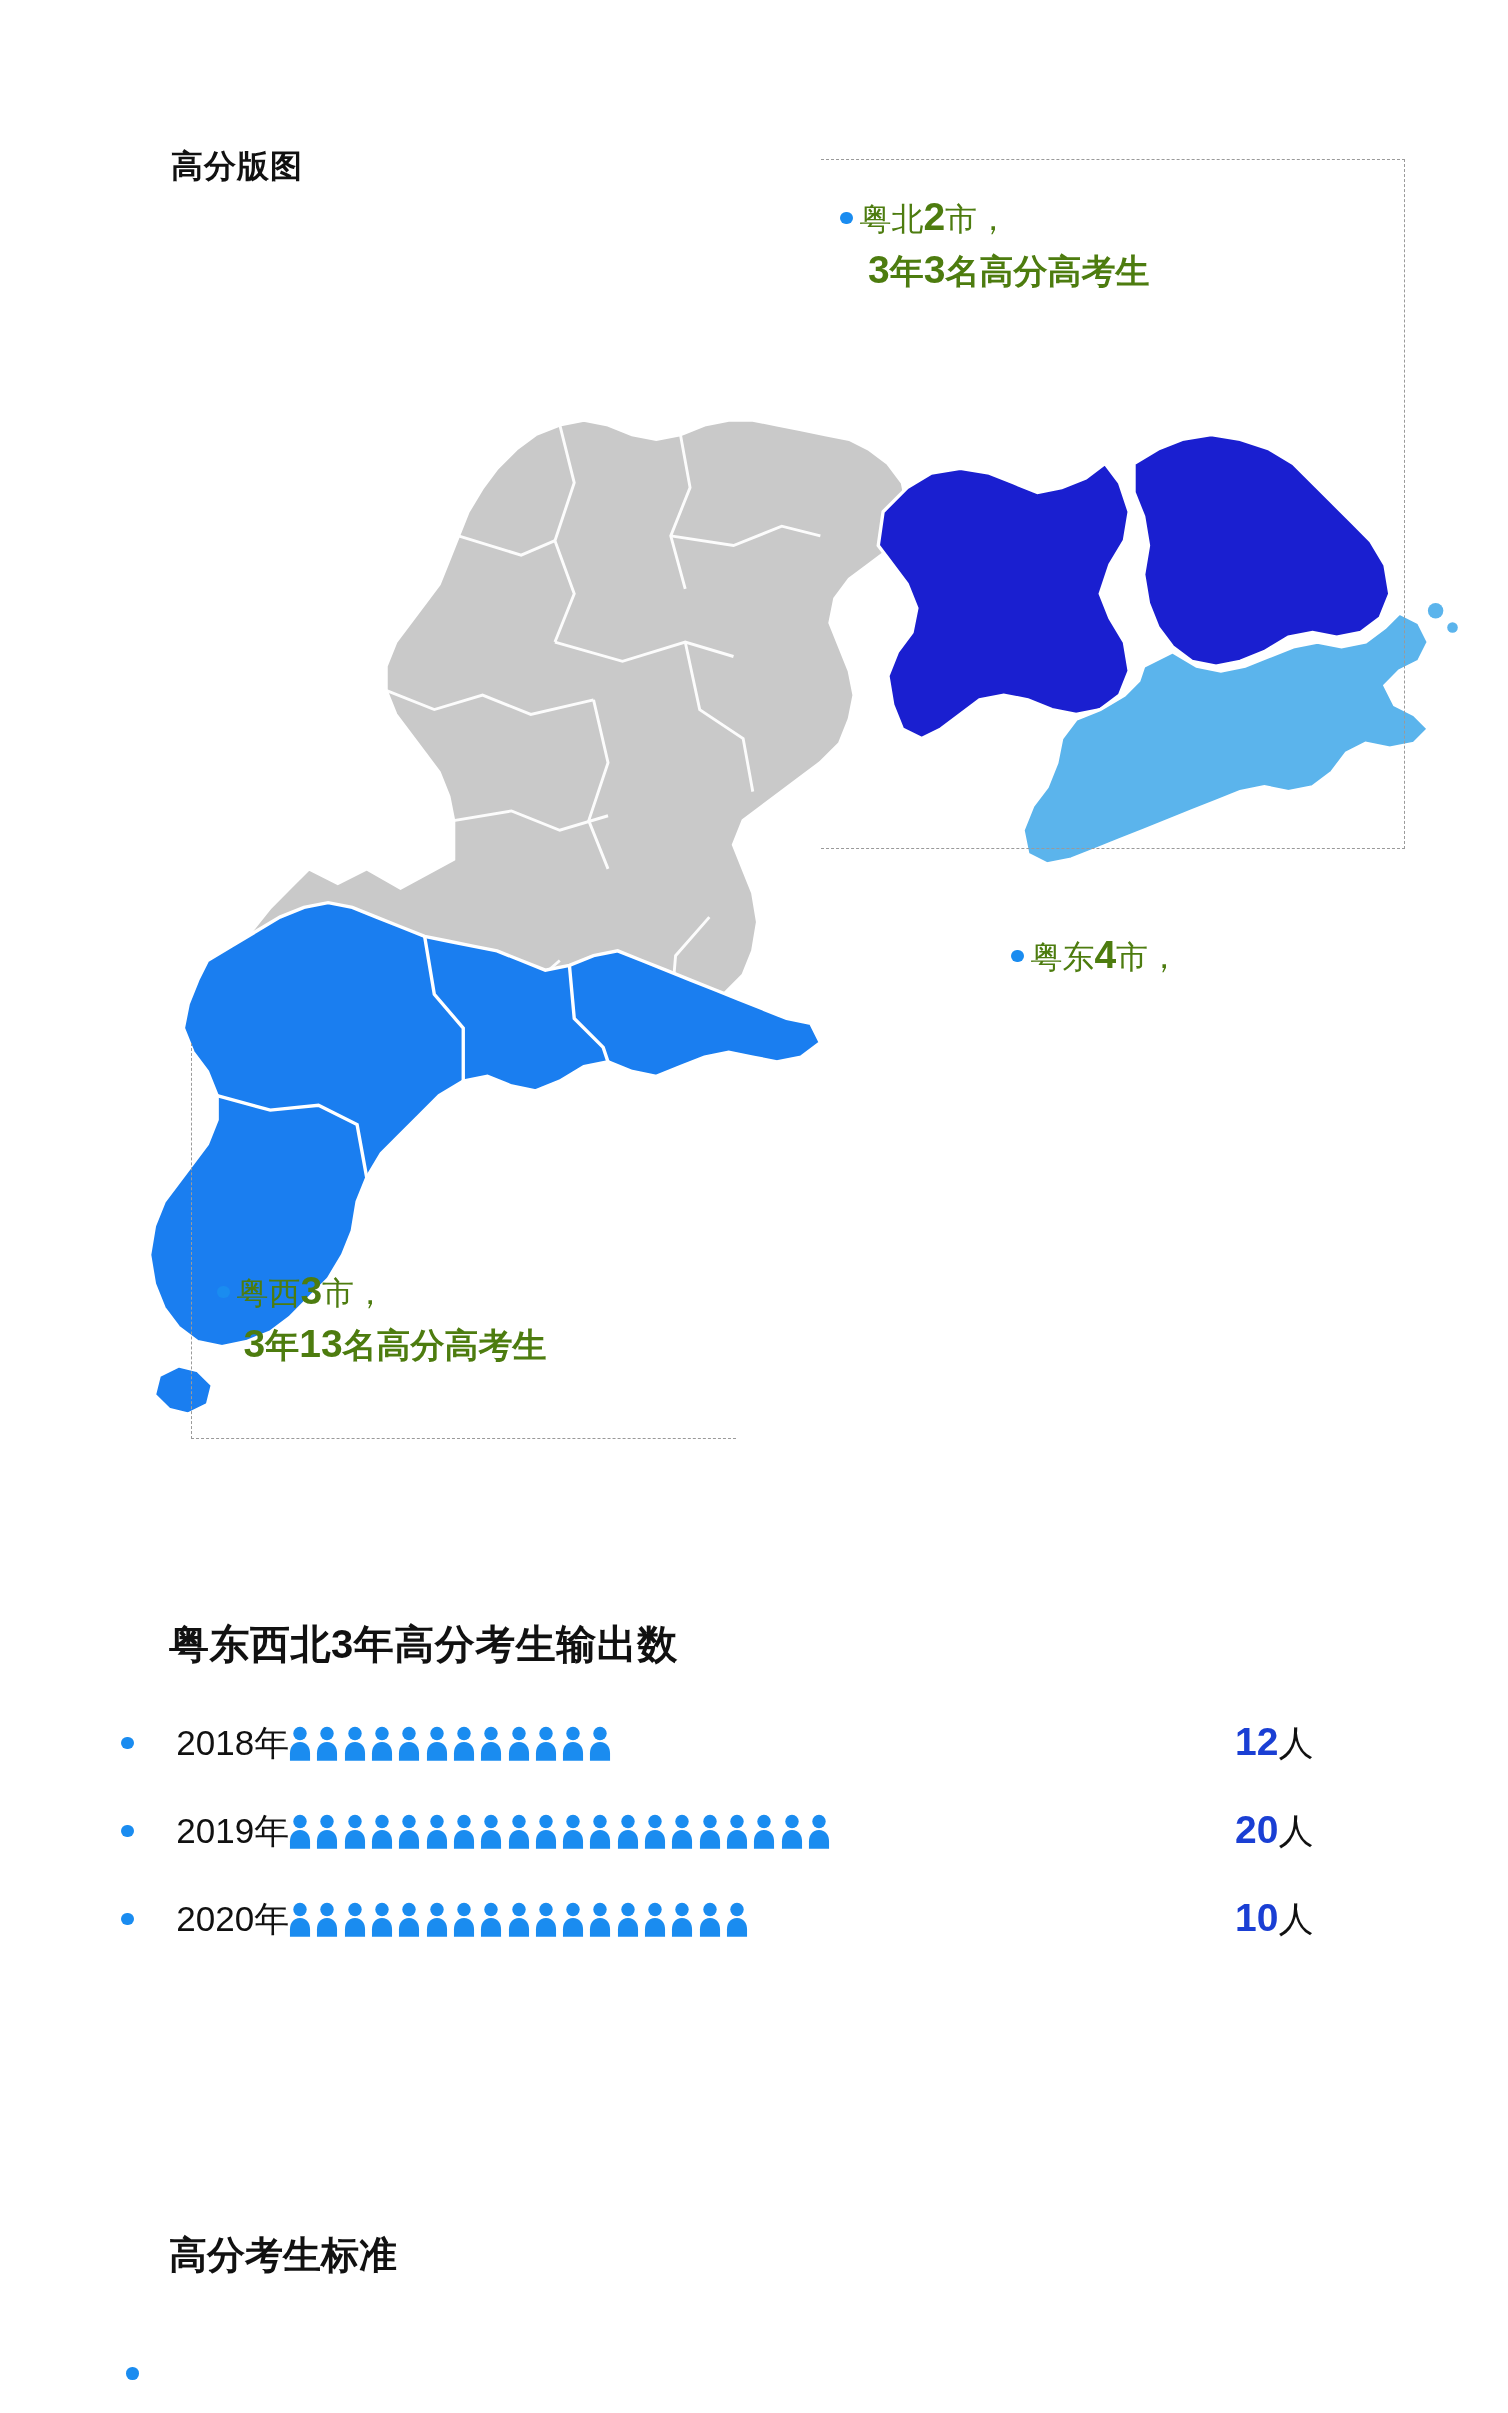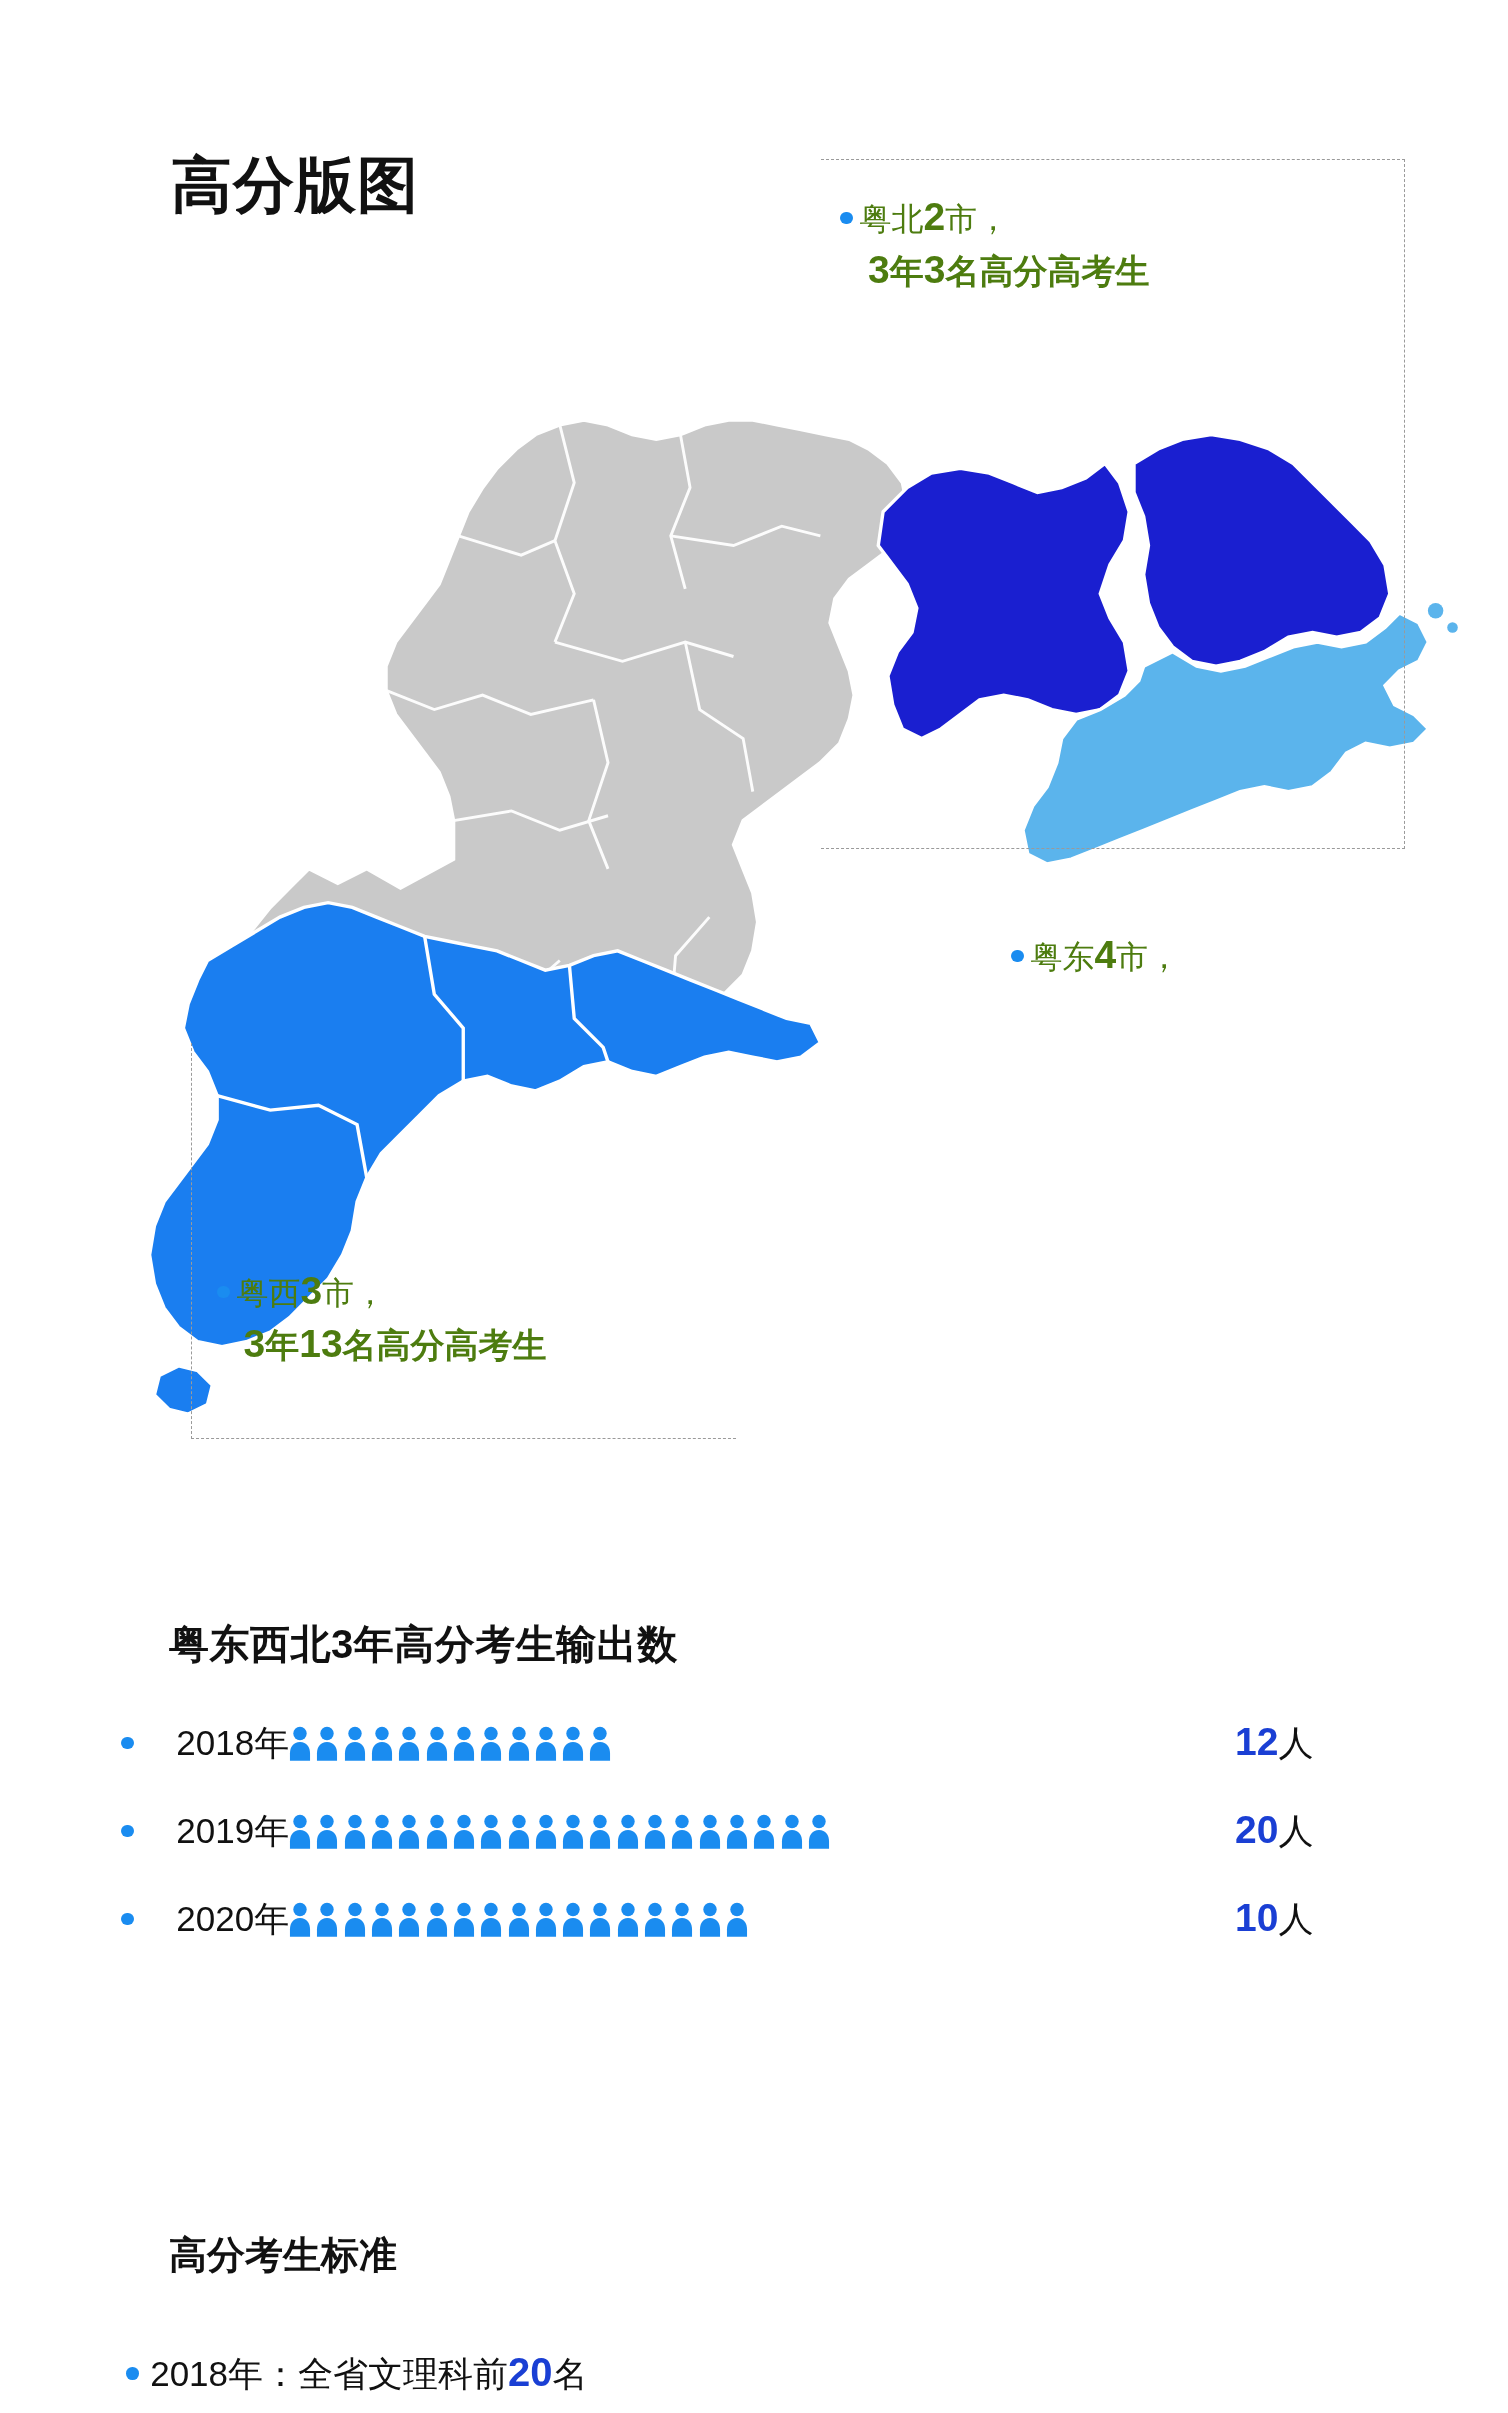--- a/index.html
+++ b/index.html
@@ -26,21 +26,21 @@
   .map-section {
     position: relative;
     width: 1508px;
     height: 1535px;
   }
 
   .map-title {
     position: absolute;
     left: 171px;
     top: 145px;
-    font-size: 61px;
+    font-size: 32px;
     font-weight: bold;
     letter-spacing: 1px;
     color: #111111;
   }
 
   .map-canvas {
     position: absolute;
     left: 0;
     top: 0;
     width: 1508px;
@@ -508,19 +508,18 @@
           <span class="row-value"><span class="num">10</span>人</span>
         </div>
       </div>
   </div>
 
   <div class="criteria-section">
     <div class="criteria-title">高分考生标准</div>
     <div class="criteria-list" id="criteria-list">
         <div class="criteria-item">
           <span class="row-bullet"></span>
-          <span class="txt">2018年：全省文理科前<span class="hl">20</span>名</span>
         </div>
       </div>
   </div>
 
 </div>
 
 
 </body></html>

